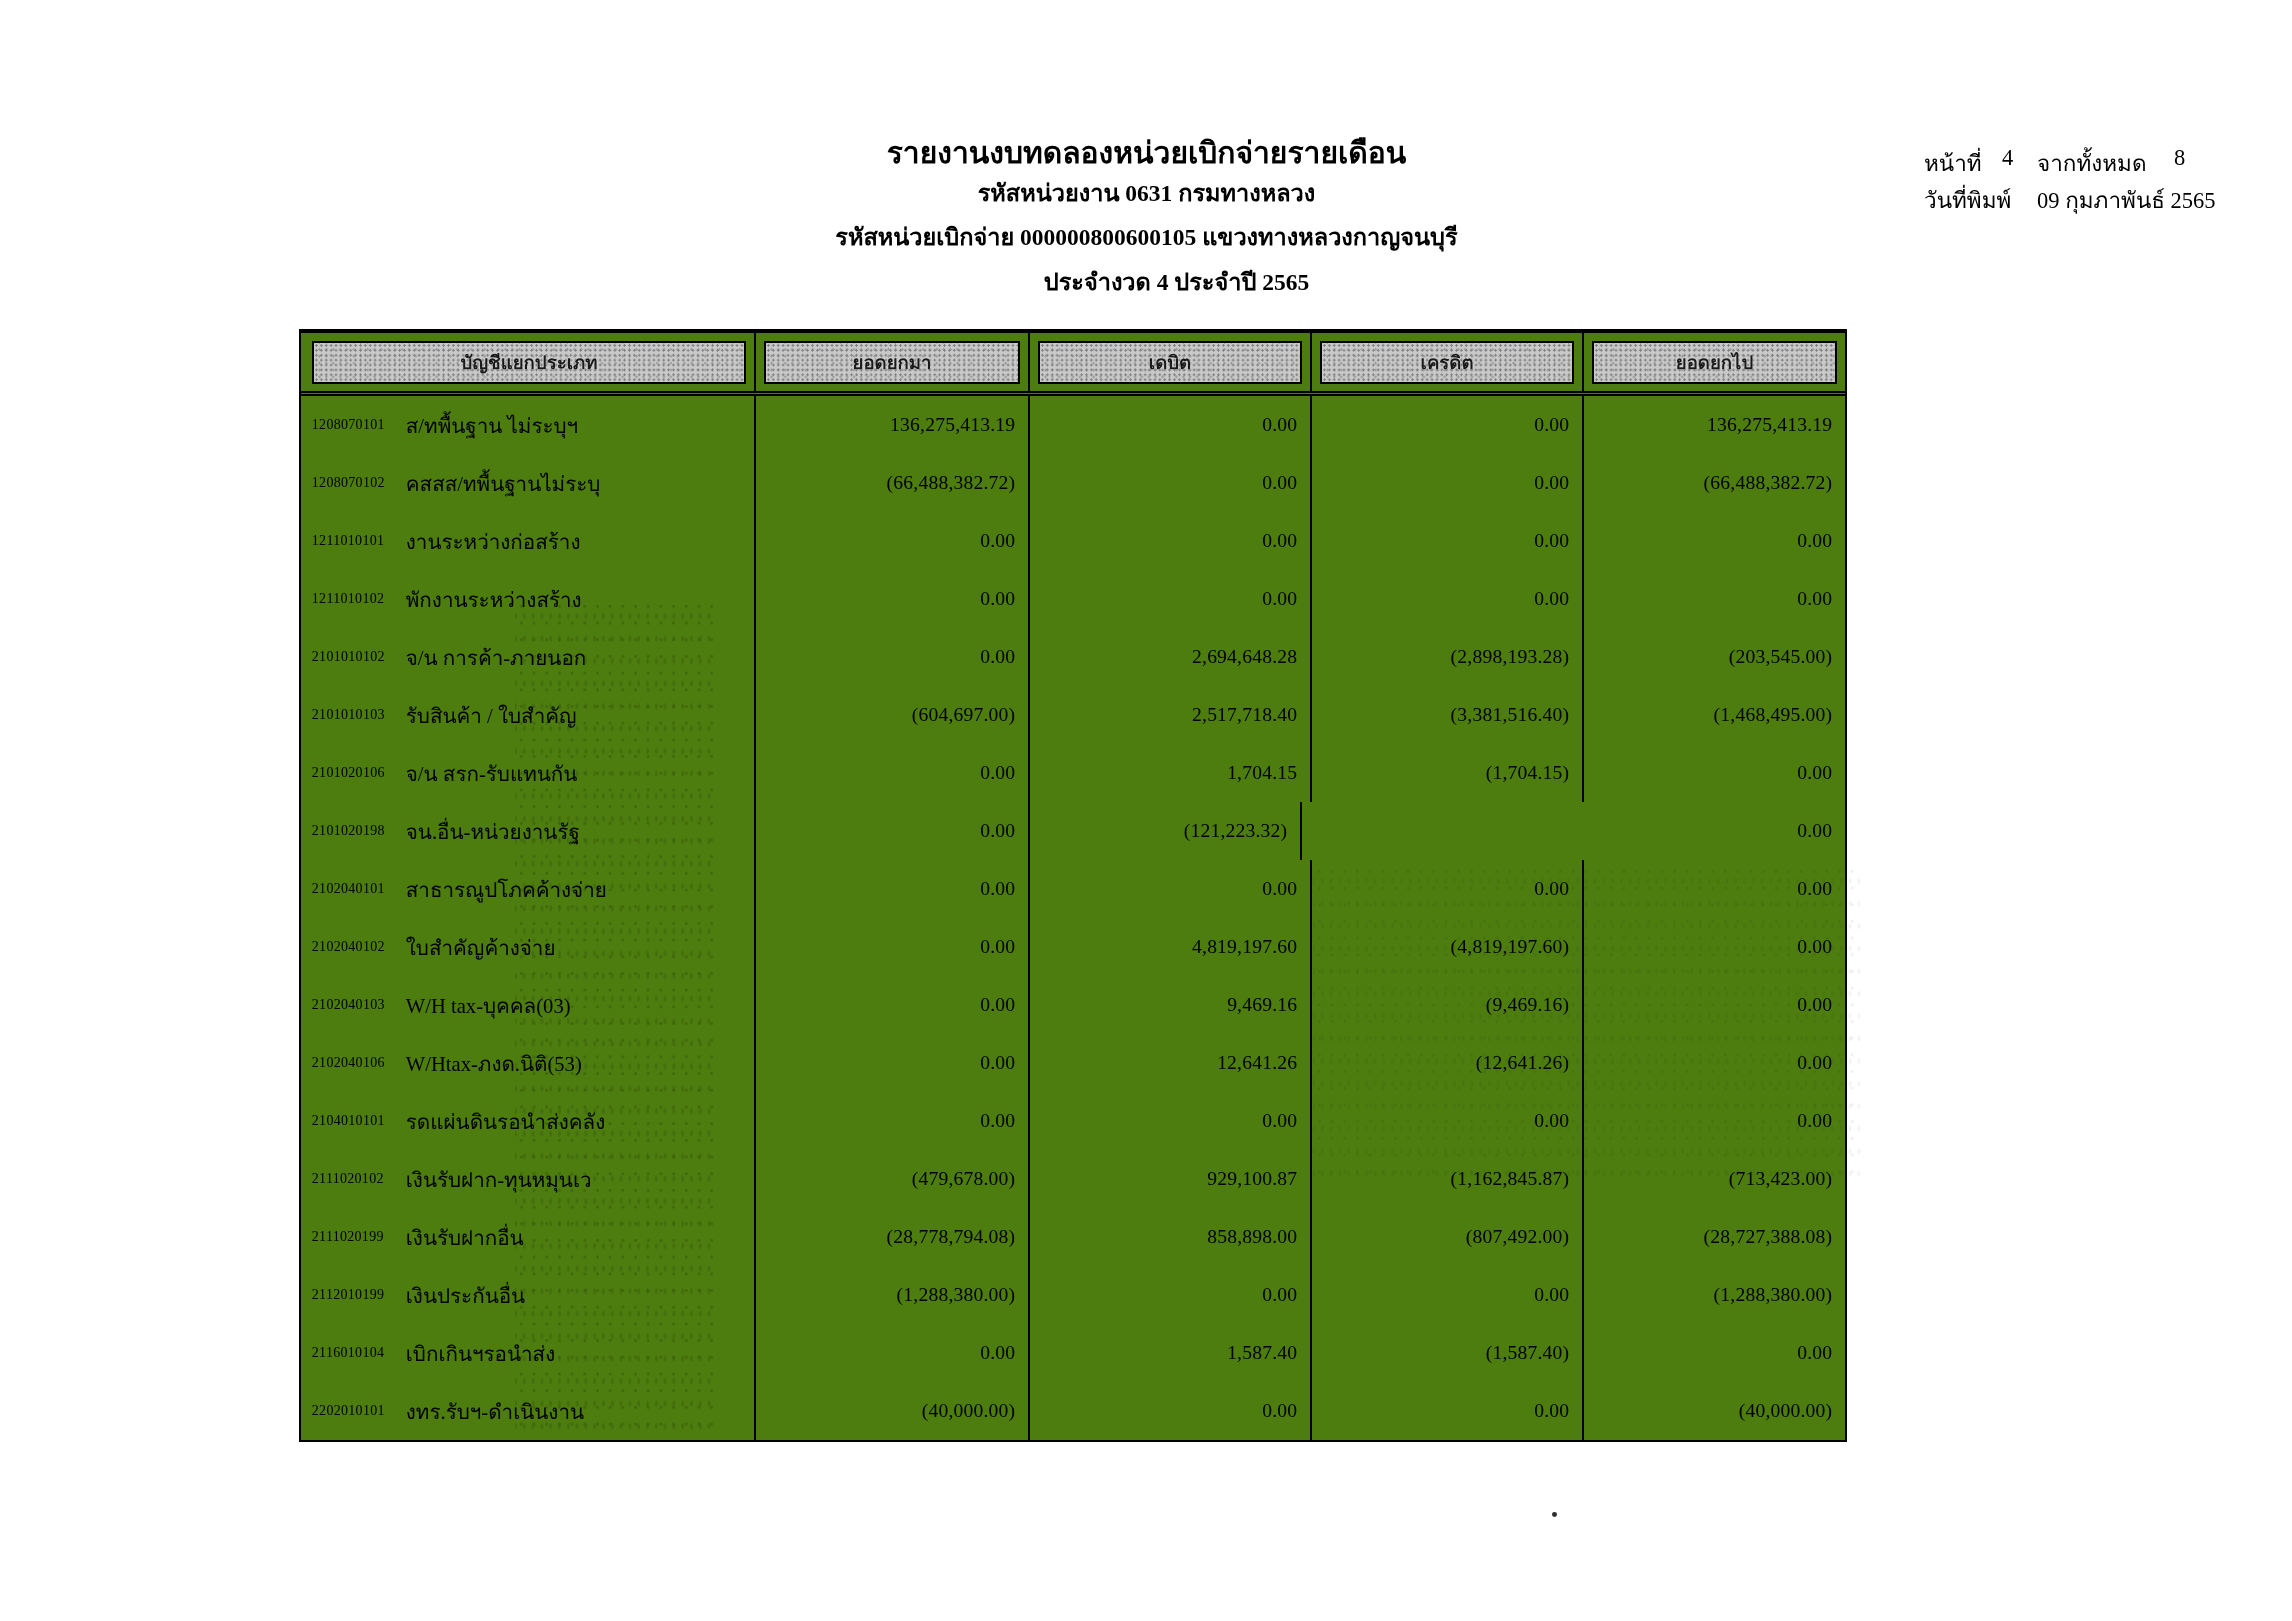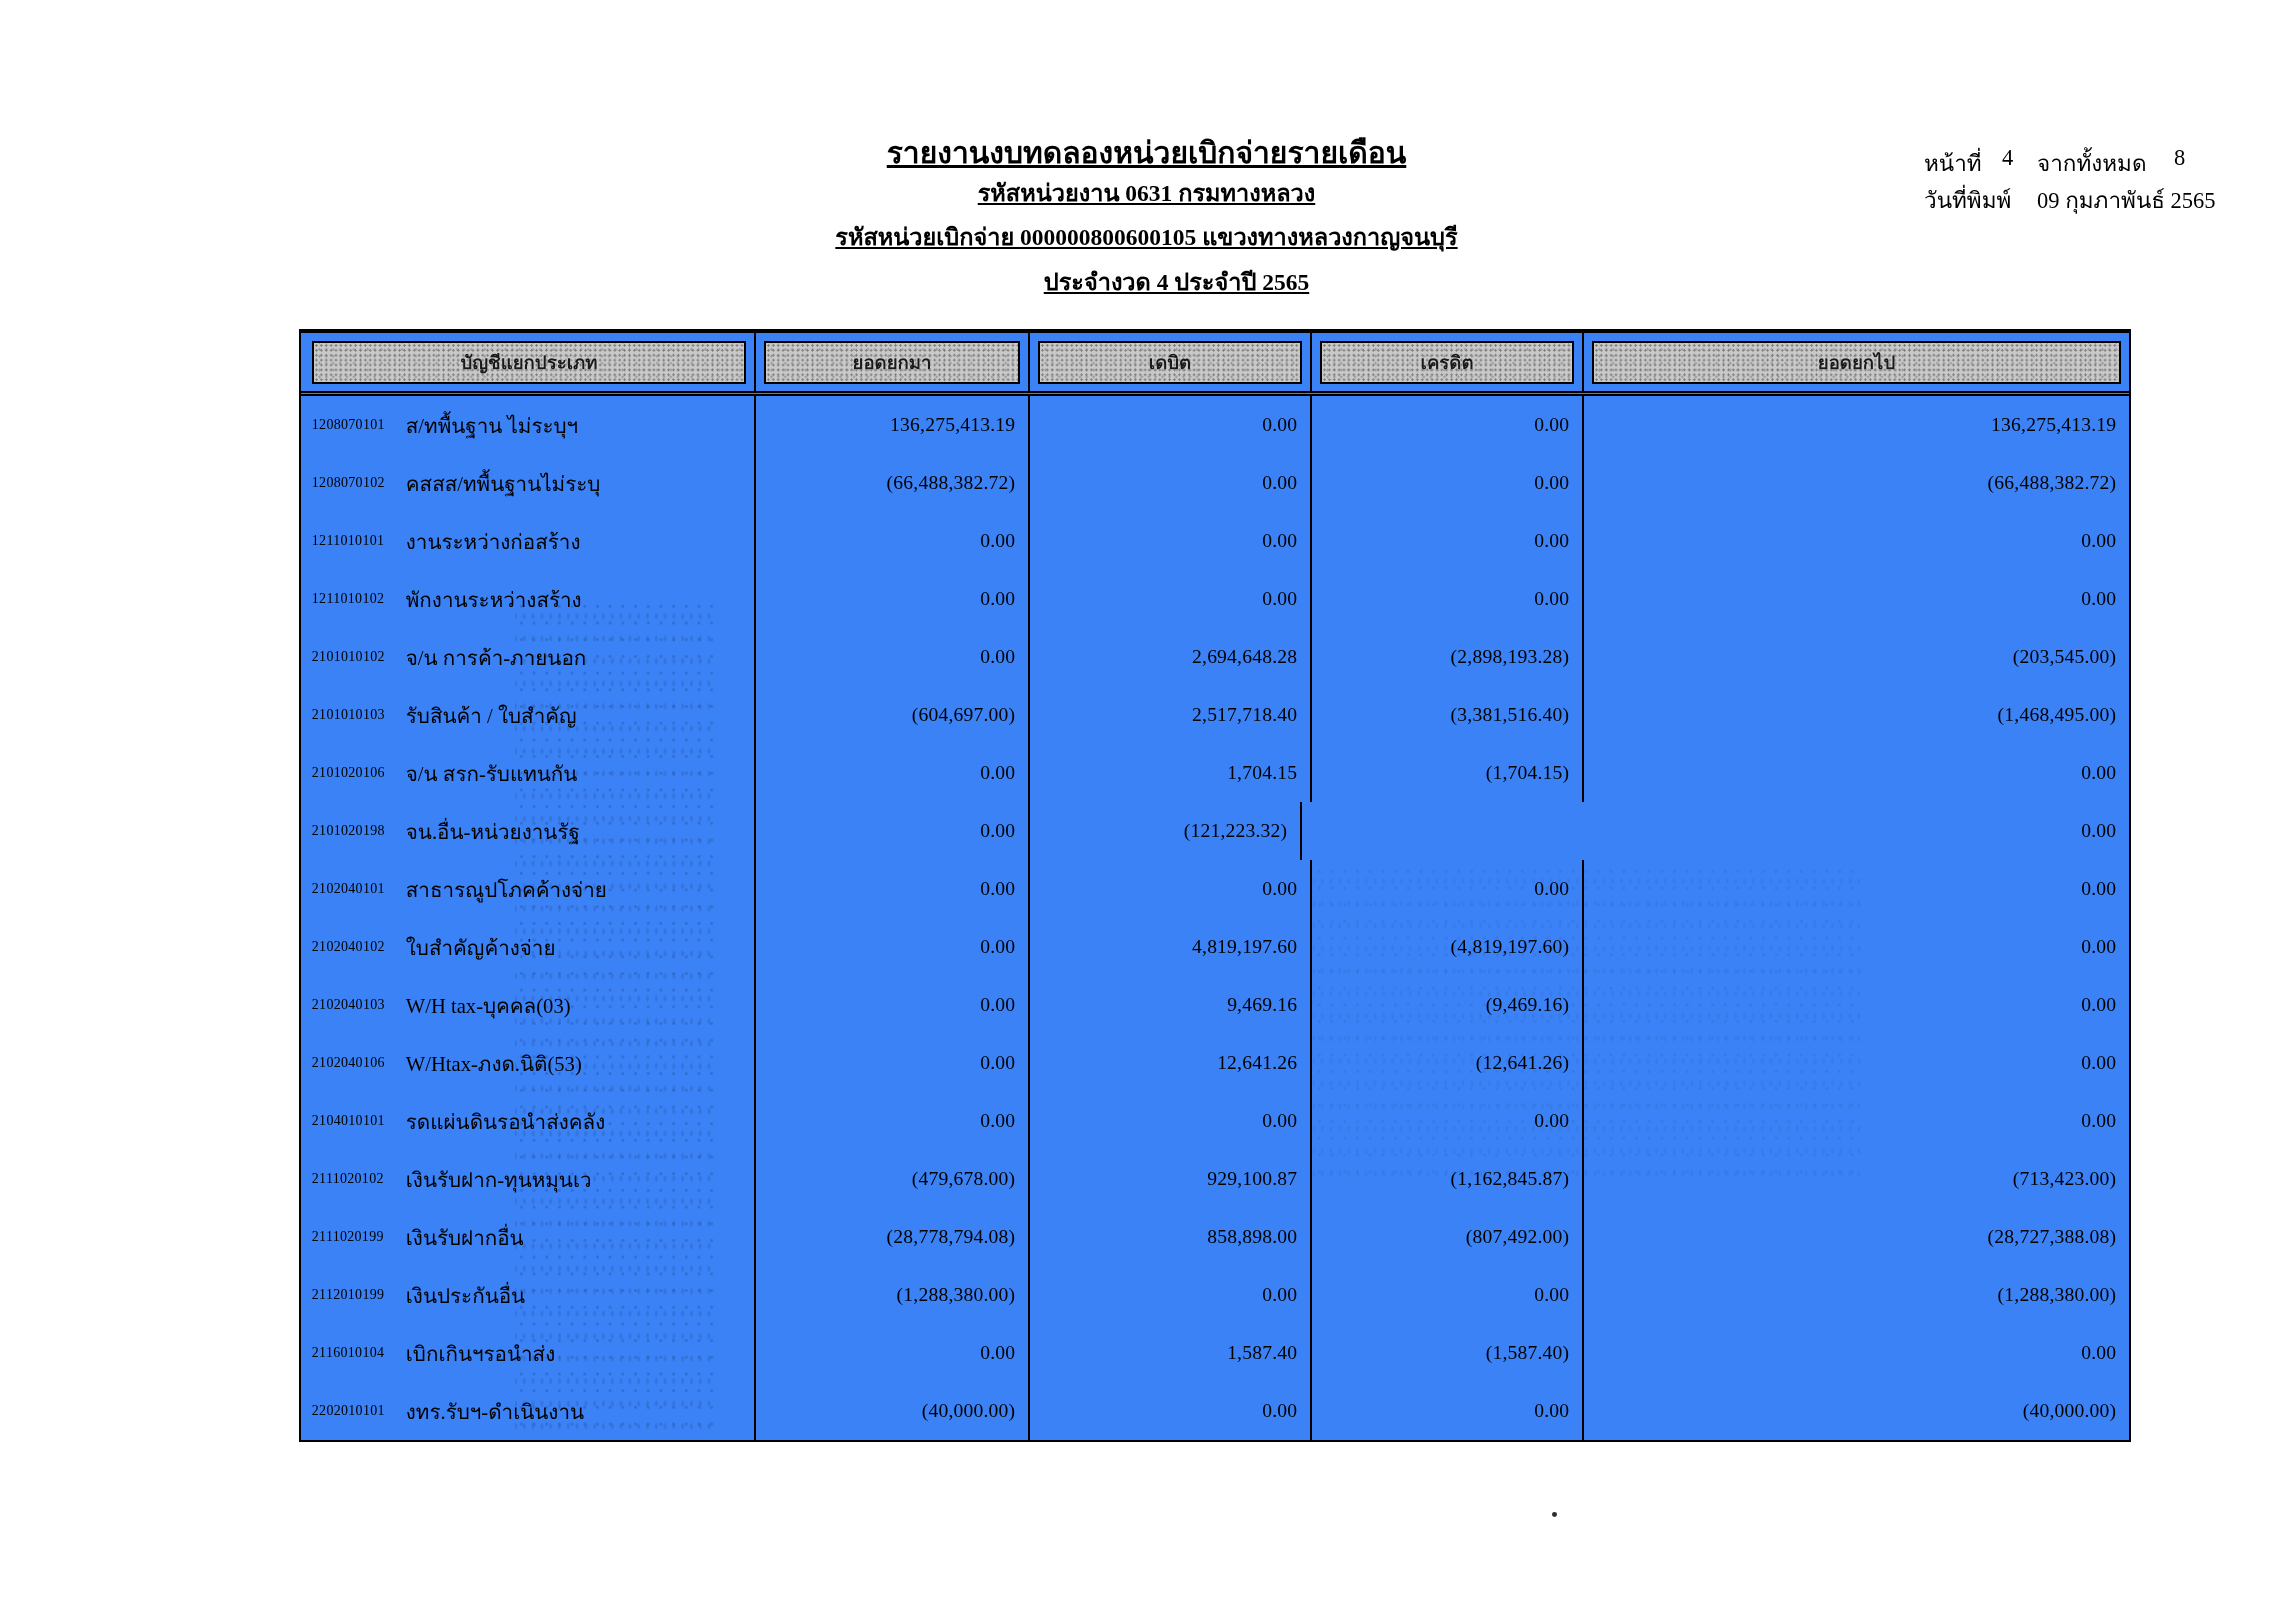--- a/index.html
+++ b/index.html
@@ -13,21 +13,20 @@
     color: #000;
     -webkit-font-smoothing: antialiased;
   }
   .center-line {
     position: absolute;
     left: 0;
     width: 100%;
     text-align: center;
     font-weight: bold;
     white-space: nowrap;
-    text-decoration: underline;
   }
   .doc-title   { top: 129px; font-size: 30px; }
   .doc-sub1    { top: 174px; font-size: 23.5px; }
   .doc-sub2    { top: 218px; font-size: 23.5px; }
   .doc-sub3    { top: 263px; font-size: 23.5px; margin-left: 30px; }
 
   .page-info {
     position: absolute;
     left: 1924px;
     top: 125px;
@@ -43,28 +42,28 @@
   .pi-c0 { left: 0; }
   .pi-c1 { left: 78px; }
   .pi-c2 { left: 113px; }
   .pi-c3 { left: 250px; }
 
   
   .tbl {
     position: absolute;
     left: 299px;
     top: 329px;
-    width: 1832px;
+    width: 1548px;
     height: 1113px;
     box-sizing: border-box;
     border: 2.9px solid #000;
     border-top-width: 4.9px;
     display: flex;
     flex-direction: column;
-    background: #3b82f6;
+    background: #4d7c0f;
   }
   .tbl-header {
     height: 63px;
     flex: 0 0 63px;
     display: flex;
     border-bottom: 5.9px double #000;
     box-sizing: border-box;
   }
   .hcell {
     box-sizing: border-box;

